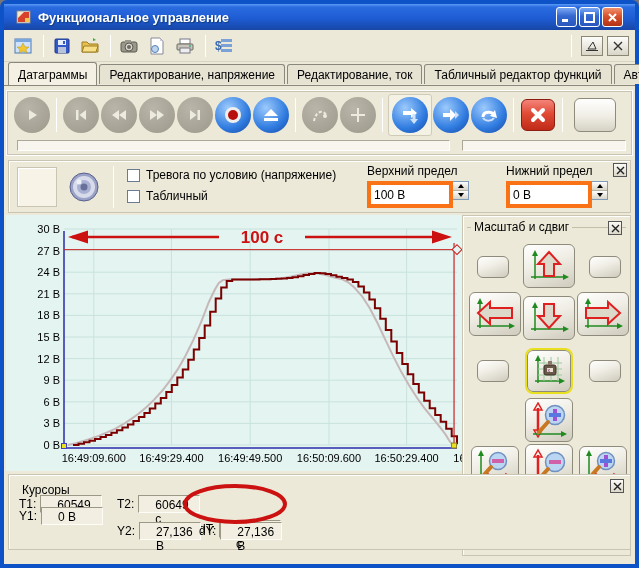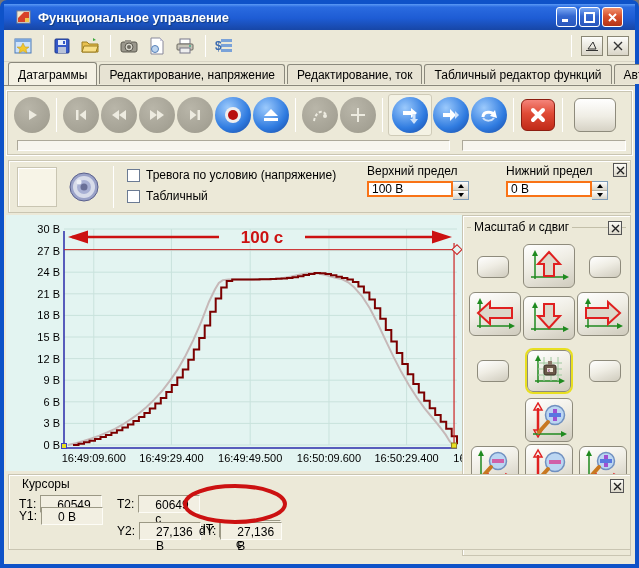--- a/index.html
+++ b/index.html
@@ -54,42 +54,42 @@
   .alarm{position:absolute;left:4px;top:156px;width:623px;height:53px;
     border:1px solid #c9c5b2;box-shadow:inset 1px 1px 0 #fff;background:#ECE9D8;padding:5px 6px;}
   .lamp{position:absolute;left:8px;top:6px;width:40px;height:40px;background:#F7F4E7;
     border:1px solid #c9c5b2;box-shadow:inset 1px 1px 0 #fff;}
   .alarm .vsep{position:absolute;left:104px;top:5px;width:1px;height:42px;background:#c9c5b2;border-right:1px solid #fff;}
   .chk-col{position:absolute;left:118px;top:7px;}
   .chk-row{display:flex;align-items:center;margin-bottom:7px;font-size:12px;}
   .chk{width:13px;height:13px;background:#fff;border:1px solid #6b7b94;margin-right:6px;}
   .limit{position:absolute;top:3px;width:120px;font-size:12px;}
   .limit .fld{display:flex;margin-top:3px;}
-  .limit input{width:86px;height:16px;border:2px solid #f97316;font-size:12px;padding:1px 3px;}
+  .limit input{width:86px;height:27px;border:4px solid #f97316;font-size:12px;padding:1px 3px;}
   .spin{width:16px;height:19px;display:flex;flex-direction:column;border:1px solid #7F9DB9;border-left:none;}
   .spin div{flex:1;background:linear-gradient(180deg,#fefefe,#d8d4c8);display:flex;align-items:center;justify-content:center;border-bottom:1px solid #b8b4a6;}
   .spin div:last-child{border-bottom:none;}
   .arrow-up{width:0;height:0;border-left:3px solid transparent;border-right:3px solid transparent;border-bottom:4px solid #000;}
   .arrow-dn{width:0;height:0;border-left:3px solid transparent;border-right:3px solid transparent;border-top:4px solid #000;}
   .xclose{position:absolute;width:14px;height:14px;border:1px solid #555;background:linear-gradient(180deg,#fbfaf4,#dcd8ca);
     display:flex;align-items:center;justify-content:center;}
   
   .chart{position:absolute;left:2px;top:211px;width:456px;height:256px;}
   
   .scalep{position:absolute;left:458px;top:211px;width:169px;height:341px;
     border:1px solid #c9c5b2;box-shadow:inset 1px 1px 0 #fff;background:#ECE9D8;}
   .scalep .gbox-title{position:absolute;left:8px;top:4px;font-size:12px;}
   .gline{position:absolute;left:4px;top:11px;right:4px;height:0;border-top:1px solid #c3bfa9;}
   .sq-btn{position:absolute;border:1px solid #8e8b7c;border-radius:6px;
     background:linear-gradient(160deg,#ffffff,#efede4 45%,#cfcbbd);display:flex;align-items:center;justify-content:center;}
   .sq-btn.sel{outline:2px solid #e8df20;}
   
   .cursors{position:absolute;left:4px;top:470px;width:623px;height:76px;
     border:1px solid #c9c5b2;box-shadow:inset 1px 1px 0 #fff;background:#ECE9D8;}
-  .cursors .gbox-title{position:absolute;left:10px;top:2px;font-size:12px;background:#ECE9D8;padding:0 3px;}
+  .cursors .gbox-title{position:absolute;left:10px;top:8px;font-size:12px;background:#ECE9D8;padding:0 3px;}
   .cfield{position:absolute;display:flex;align-items:center;font-size:12px;}
   .cfield .lab{margin-right:4px;}
   .cfield .val{width:62px;height:18px;background:#F2EFE2;border:1px solid #9b9885;
     border-right-color:#fdfcf6;border-bottom-color:#fdfcf6;padding:2px 16px;font-size:12px;}
   .ellipse-overlay{position:absolute;left:0;top:0;pointer-events:none;}
 </style>
 </head>
 <body>
 
 <div class="window">

